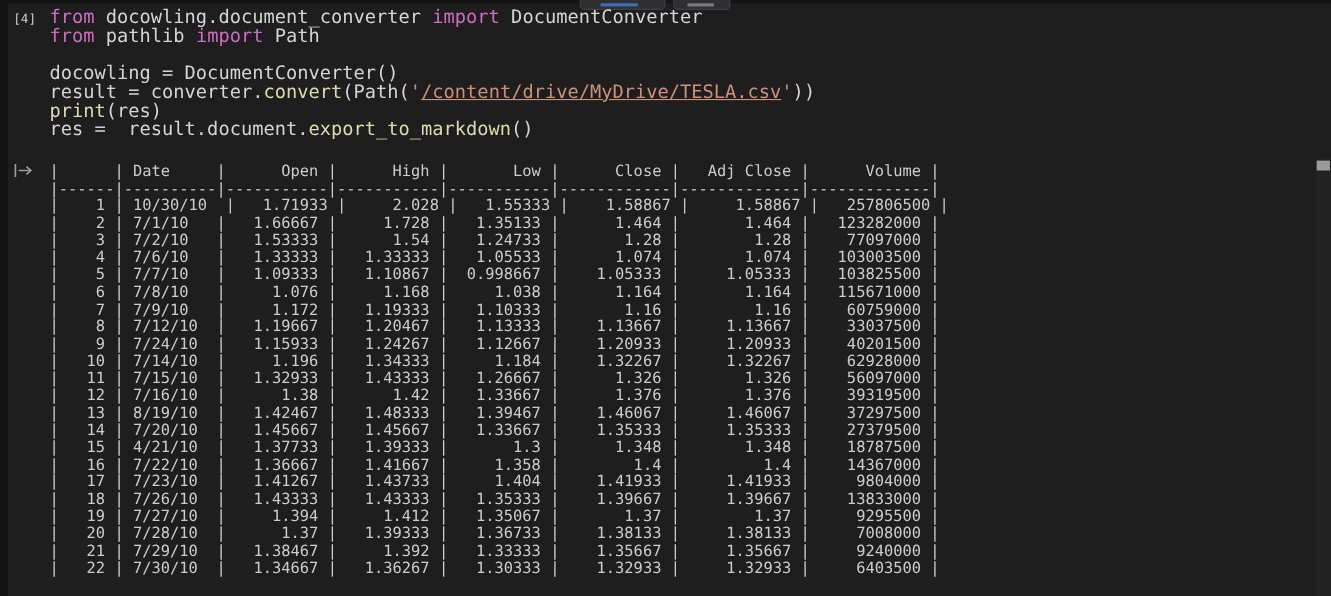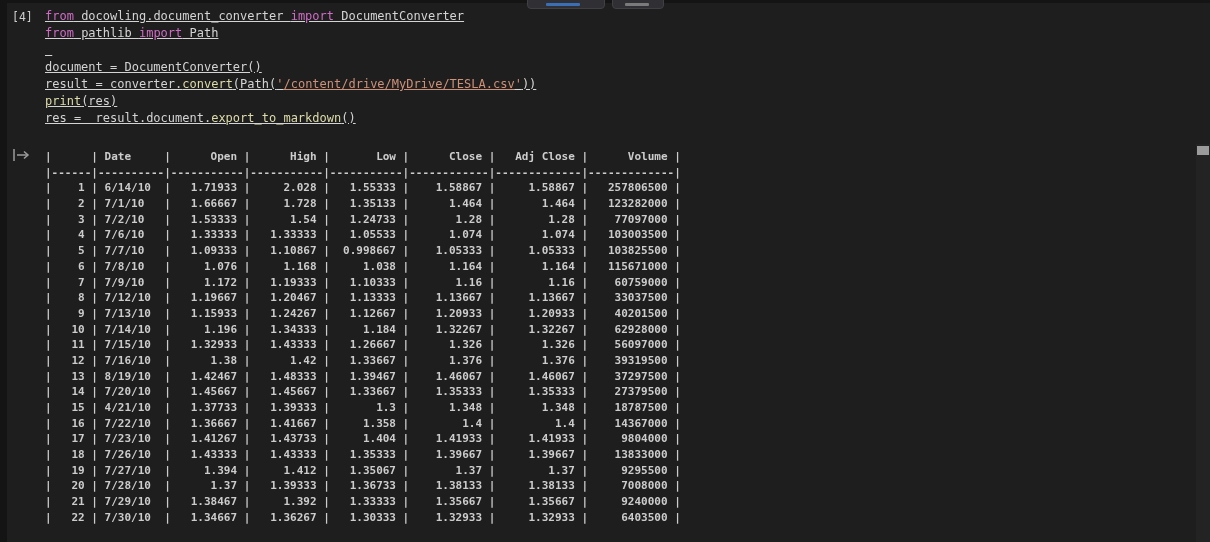--- a/index.html
+++ b/index.html
@@ -19,34 +19,34 @@
   .clip-sliver{position:absolute;top:8px;height:3px;border-radius:1px;}
   .sliver-blue{left:18px;width:34px;background:#3b6fb5;}
   .sliver-gray{left:12px;width:24px;background:#7a7a7a;}
 
   .exec-count{
     position:absolute;left:12px;top:9px;
     color:var(--exec-count,#cccccc);font-size:11.5px;line-height:17px;
   }
   .code-block{
     position:absolute;left:45px;top:8px;
-    font-size:12px;line-height:17px;color:var(--text,#d4d4d4);text-decoration:underline;
+    font-size:17px;line-height:17px;color:var(--text,#d4d4d4);
   }
   .code-line{white-space:pre;height:17px;}
   .tok-kw{color:var(--keyword,#cf6bc4);}
   .tok-pl{color:var(--text,#d4d4d4);}
   .tok-str{color:var(--string,#ce9178);}
   .tok-strlink{color:var(--string,#ce9178);text-decoration:underline;}
   .tok-fn{color:var(--function,#dcdcaa);}
 
   .output-icon{position:absolute;left:12px;top:147px;width:20px;height:16px;}
 
   .output-pre{
     position:absolute;left:45px;top:149px;
-    font-size:11px;line-height:15.7px;color:var(--table-text,#cccccc);font-weight:bold;
+    font-size:14px;line-height:15.7px;color:var(--table-text,#cccccc);
   }
   .table-line{white-space:pre;height:15.7px;}
 
   .scrollbar{
     position:absolute;right:0;top:144px;width:14px;height:398px;
     background:#232323;
   }
   .scroll-thumb{
     position:absolute;left:1px;top:2px;width:12px;height:9px;
     background:var(--scrollbar-thumb,#9b9b9b);
@@ -66,46 +66,46 @@
   <div class="clip-btn btn2">
     <span class="clip-sliver sliver-gray"></span>
   </div>
 
   <div class="exec-count">[4]</div>
 
   <div class="code-block">
       <div class="code-line"><span class="tok-kw">from</span><span class="tok-pl"> docowling.document_converter </span><span class="tok-kw">import</span><span class="tok-pl"> DocumentConverter</span></div>
       <div class="code-line"><span class="tok-kw">from</span><span class="tok-pl"> pathlib </span><span class="tok-kw">import</span><span class="tok-pl"> Path</span></div>
       <div class="code-line">&nbsp;</div>
-      <div class="code-line"><span class="tok-pl">document = DocumentConverter()</span></div>
+      <div class="code-line"><span class="tok-pl">docowling = DocumentConverter()</span></div>
       <div class="code-line"><span class="tok-pl">result = converter.</span><span class="tok-fn">convert</span><span class="tok-pl">(Path(</span><span class="tok-str">'</span><span class="tok-strlink">/content/drive/MyDrive/TESLA.csv</span><span class="tok-str">'</span><span class="tok-pl">))</span></div>
       <div class="code-line"><span class="tok-fn">print</span><span class="tok-pl">(res)</span></div>
       <div class="code-line"><span class="tok-pl">res =  result.document.</span><span class="tok-fn">export_to_markdown</span><span class="tok-pl">()</span></div>
     </div>
 
   <div class="output-icon">
     <svg width="20" height="16" viewBox="0 0 20 16">
       <path d="M2 2 v12" stroke="#9d9d9d" stroke-width="1.5" fill="none"></path>
       <path d="M5 8 h11" stroke="#9d9d9d" stroke-width="1.5" fill="none"></path>
       <path d="M12 4.5 L16 8 L12 11.5" stroke="#9d9d9d" stroke-width="1.5" fill="none"></path>
     </svg>
   </div>
 
   <div class="output-pre">
       <div class="table-line">|      | Date     |      Open |      High |       Low |      Close |   Adj Close |      Volume |</div>
       <div class="table-line">|------|----------|-----------|-----------|-----------|------------|-------------|-------------|</div>
-      <div class="table-line">|    1 | 6/14/10  |   1.71933 |     2.028 |   1.55333 |    1.58867 |     1.58867 |   257806500 |</div>
+      <div class="table-line">|    1 | 10/30/10  |   1.71933 |     2.028 |   1.55333 |    1.58867 |     1.58867 |   257806500 |</div>
       <div class="table-line">|    2 | 7/1/10   |   1.66667 |     1.728 |   1.35133 |      1.464 |       1.464 |   123282000 |</div>
       <div class="table-line">|    3 | 7/2/10   |   1.53333 |      1.54 |   1.24733 |       1.28 |        1.28 |    77097000 |</div>
       <div class="table-line">|    4 | 7/6/10   |   1.33333 |   1.33333 |   1.05533 |      1.074 |       1.074 |   103003500 |</div>
       <div class="table-line">|    5 | 7/7/10   |   1.09333 |   1.10867 |  0.998667 |    1.05333 |     1.05333 |   103825500 |</div>
       <div class="table-line">|    6 | 7/8/10   |     1.076 |     1.168 |     1.038 |      1.164 |       1.164 |   115671000 |</div>
       <div class="table-line">|    7 | 7/9/10   |     1.172 |   1.19333 |   1.10333 |       1.16 |        1.16 |    60759000 |</div>
       <div class="table-line">|    8 | 7/12/10  |   1.19667 |   1.20467 |   1.13333 |    1.13667 |     1.13667 |    33037500 |</div>
-      <div class="table-line">|    9 | 7/13/10  |   1.15933 |   1.24267 |   1.12667 |    1.20933 |     1.20933 |    40201500 |</div>
+      <div class="table-line">|    9 | 7/24/10  |   1.15933 |   1.24267 |   1.12667 |    1.20933 |     1.20933 |    40201500 |</div>
       <div class="table-line">|   10 | 7/14/10  |     1.196 |   1.34333 |     1.184 |    1.32267 |     1.32267 |    62928000 |</div>
       <div class="table-line">|   11 | 7/15/10  |   1.32933 |   1.43333 |   1.26667 |      1.326 |       1.326 |    56097000 |</div>
       <div class="table-line">|   12 | 7/16/10  |      1.38 |      1.42 |   1.33667 |      1.376 |       1.376 |    39319500 |</div>
       <div class="table-line">|   13 | 8/19/10  |   1.42467 |   1.48333 |   1.39467 |    1.46067 |     1.46067 |    37297500 |</div>
       <div class="table-line">|   14 | 7/20/10  |   1.45667 |   1.45667 |   1.33667 |    1.35333 |     1.35333 |    27379500 |</div>
       <div class="table-line">|   15 | 4/21/10  |   1.37733 |   1.39333 |       1.3 |      1.348 |       1.348 |    18787500 |</div>
       <div class="table-line">|   16 | 7/22/10  |   1.36667 |   1.41667 |     1.358 |        1.4 |         1.4 |    14367000 |</div>
       <div class="table-line">|   17 | 7/23/10  |   1.41267 |   1.43733 |     1.404 |    1.41933 |     1.41933 |     9804000 |</div>
       <div class="table-line">|   18 | 7/26/10  |   1.43333 |   1.43333 |   1.35333 |    1.39667 |     1.39667 |    13833000 |</div>
       <div class="table-line">|   19 | 7/27/10  |     1.394 |     1.412 |   1.35067 |       1.37 |        1.37 |     9295500 |</div>

